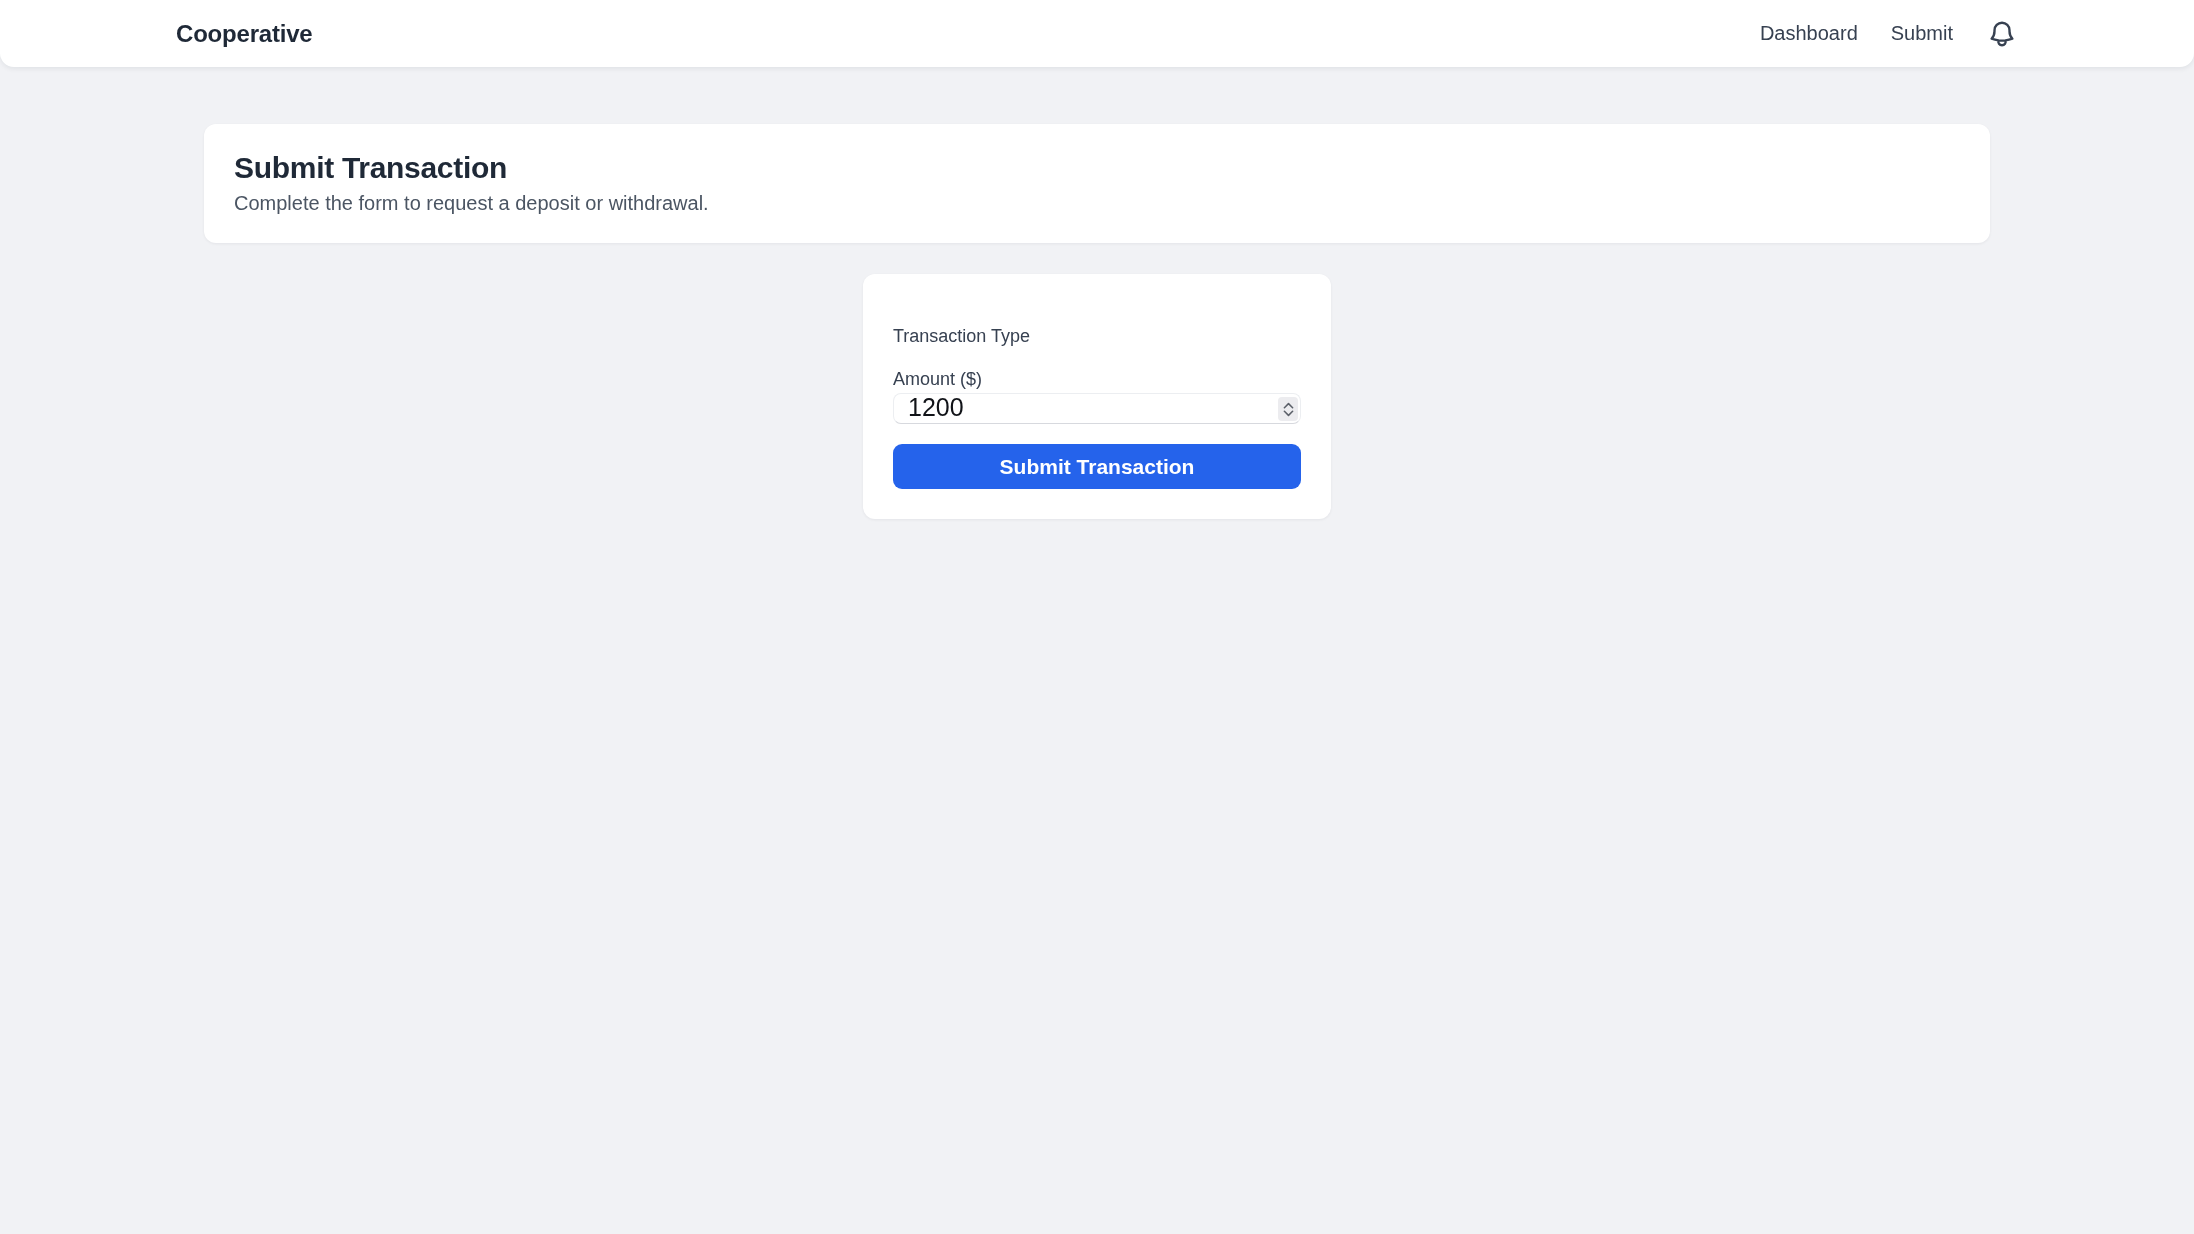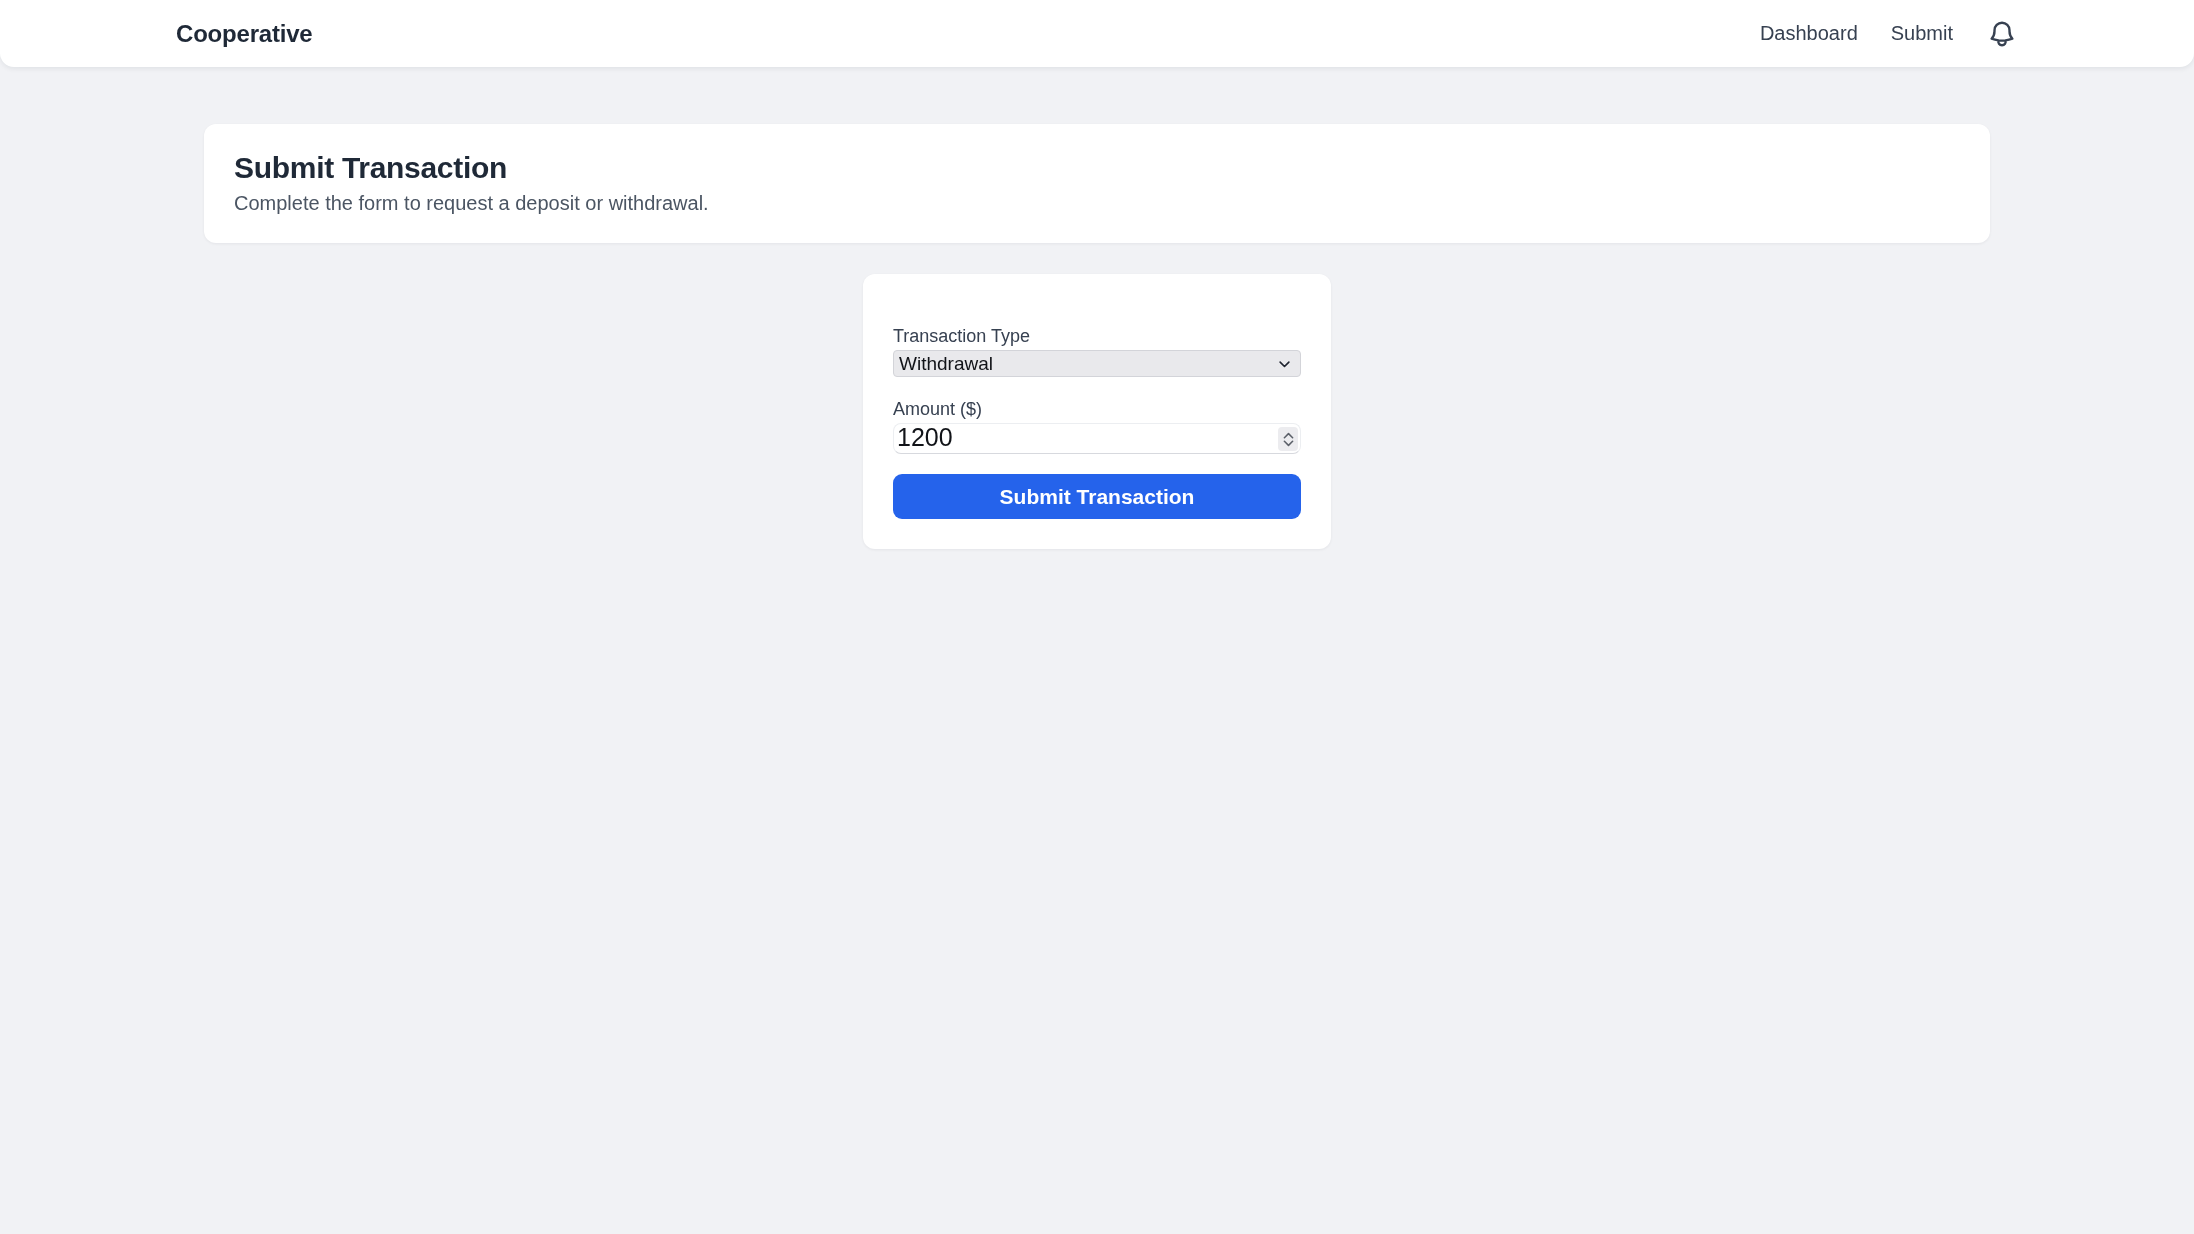--- a/index.html
+++ b/index.html
@@ -133,21 +133,21 @@
   .amount-input {
     width: 100%;
     height: 31px;
     border: 1px solid #eceef1;
     border-bottom-color: #d7d9de;
     border-radius: 8px;
     background: #ffffff;
     font-family: "Liberation Sans", "DejaVu Sans", sans-serif;
     font-size: 25px;
     color: #111318;
-    padding: 0 30px 2px 3px;
+    padding: 0 30px 2px 14px;
     outline: none;
   }
   .stepper {
     position: absolute;
     right: 3px;
     top: 4px;
     width: 20px;
     height: 24px;
     background: #ececef;
     border-radius: 4px;
@@ -191,30 +191,20 @@
   </nav>
 </header>
 
 <section class="intro-card">
   <h1 class="page-title">Submit Transaction</h1>
   <p class="page-subtitle">Complete the form to request a deposit or withdrawal.</p>
 </section>
 
 <section class="form-card">
   <label class="field-label first">Transaction Type</label>
-  <div class="select-wrap">
-    <select class="tx-select">
-      <option selected="">Withdrawal</option>
-    </select>
-    <span class="sel-chevron">
-      <svg width="15" height="15" viewBox="0 0 24 24" fill="none" stroke="#1f2430" stroke-width="2.6" stroke-linecap="round" stroke-linejoin="round">
-        <polyline points="5 9 12 16 19 9"></polyline>
-      </svg>
-    </span>
-  </div>
 
   <label class="field-label second">Amount ($)</label>
   <div class="input-wrap">
     <input class="amount-input" type="text" value="1200" style="">
     <span class="stepper">
       <svg width="11" height="7" viewBox="0 0 24 14" fill="none" stroke="#5b6069" stroke-width="3.4" stroke-linecap="round" stroke-linejoin="round">
         <polyline points="3 12 12 3 21 12"></polyline>
       </svg>
       <svg width="11" height="7" viewBox="0 0 24 14" fill="none" stroke="#5b6069" stroke-width="3.4" stroke-linecap="round" stroke-linejoin="round">
         <polyline points="3 2 12 11 21 2"></polyline>

